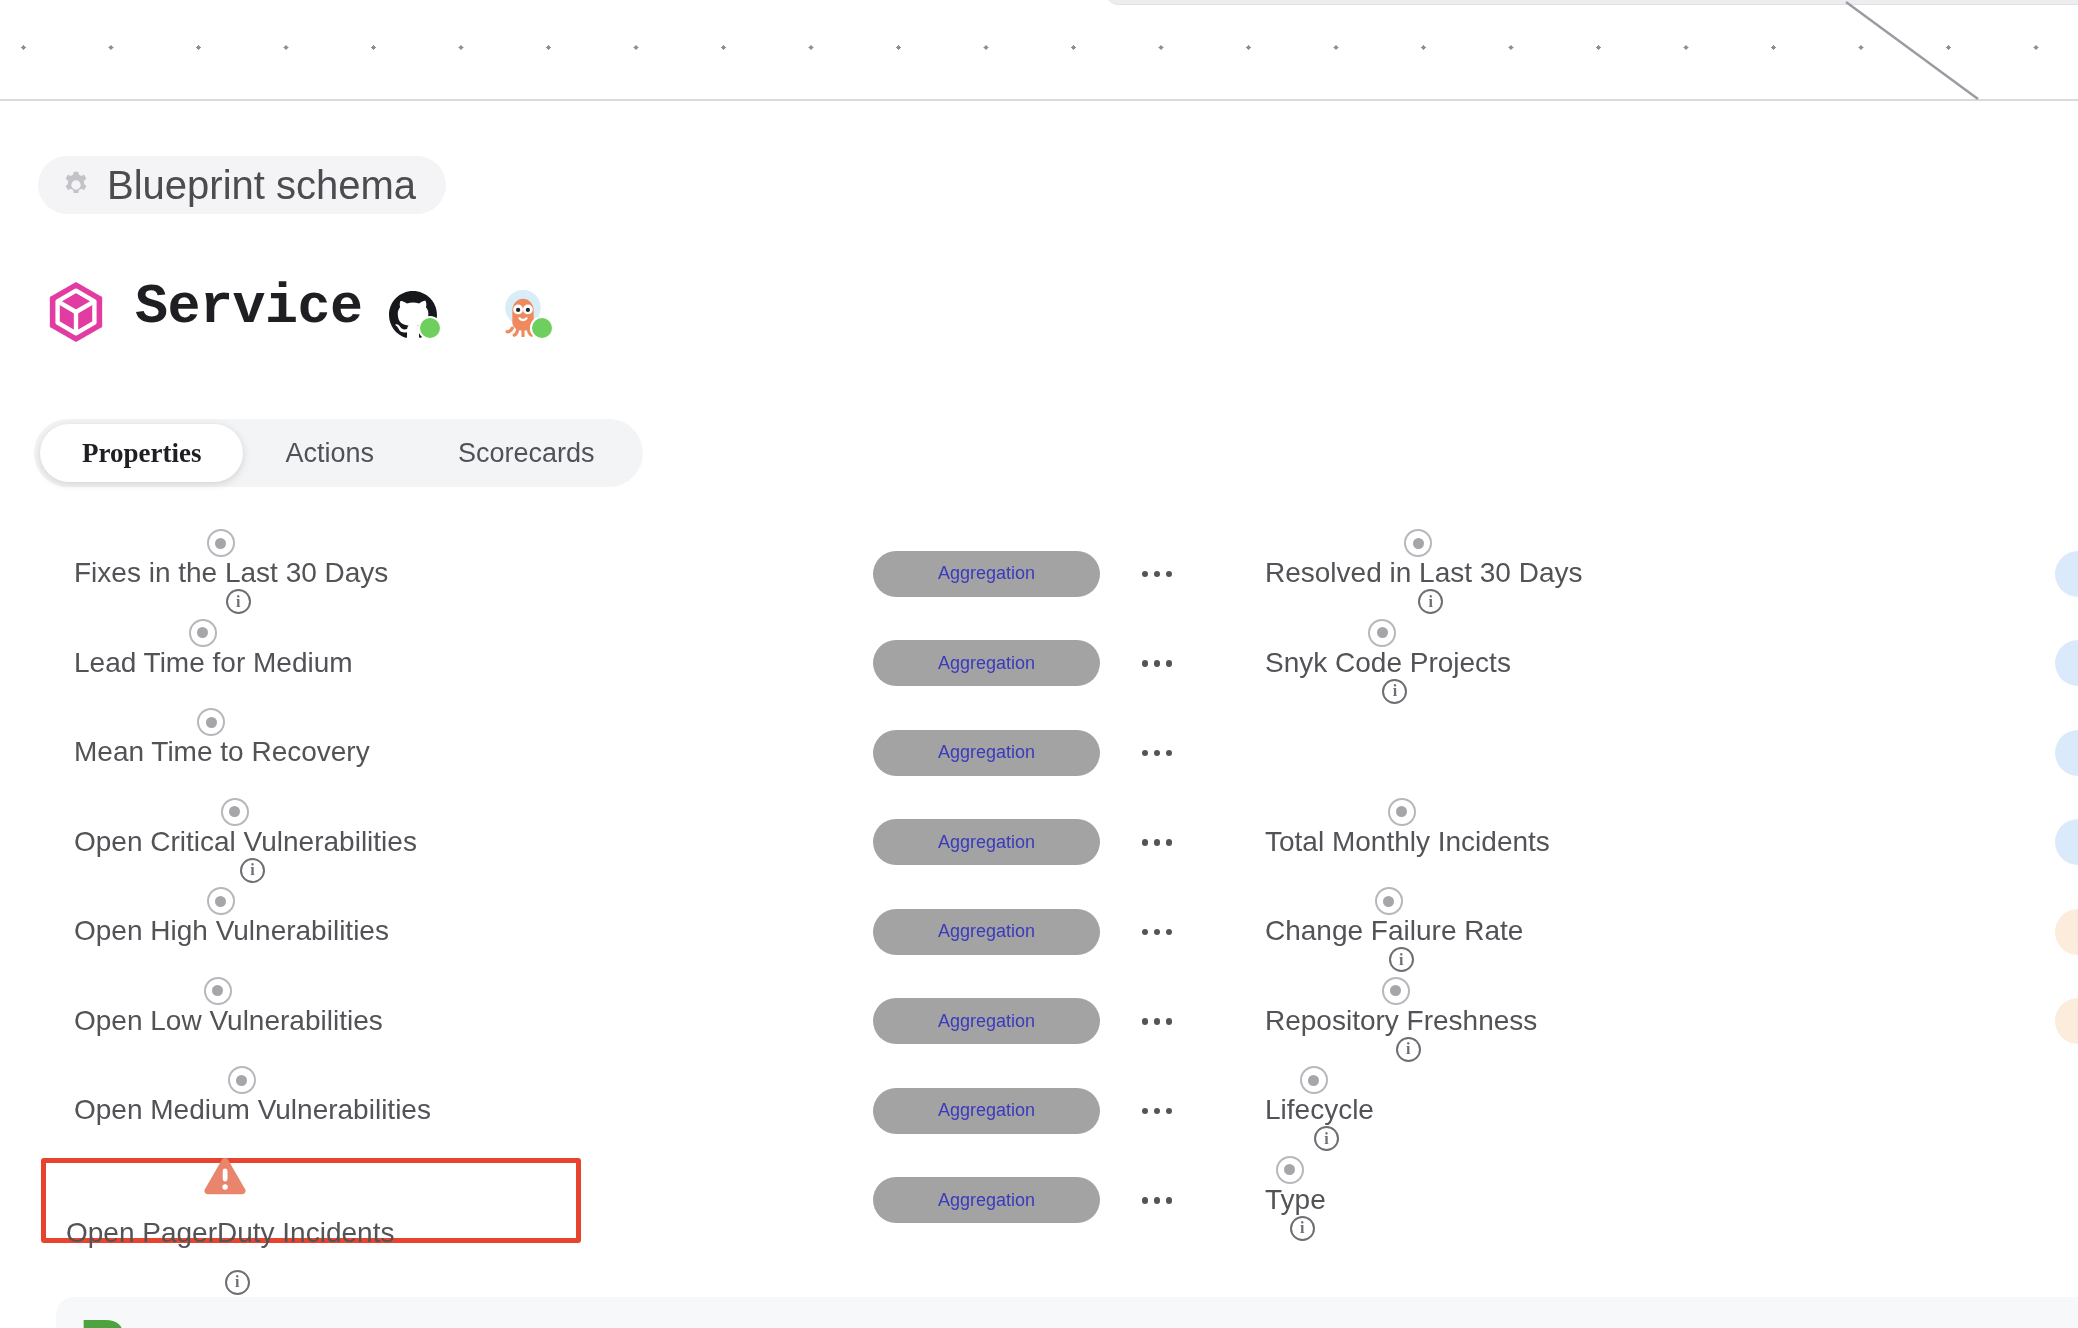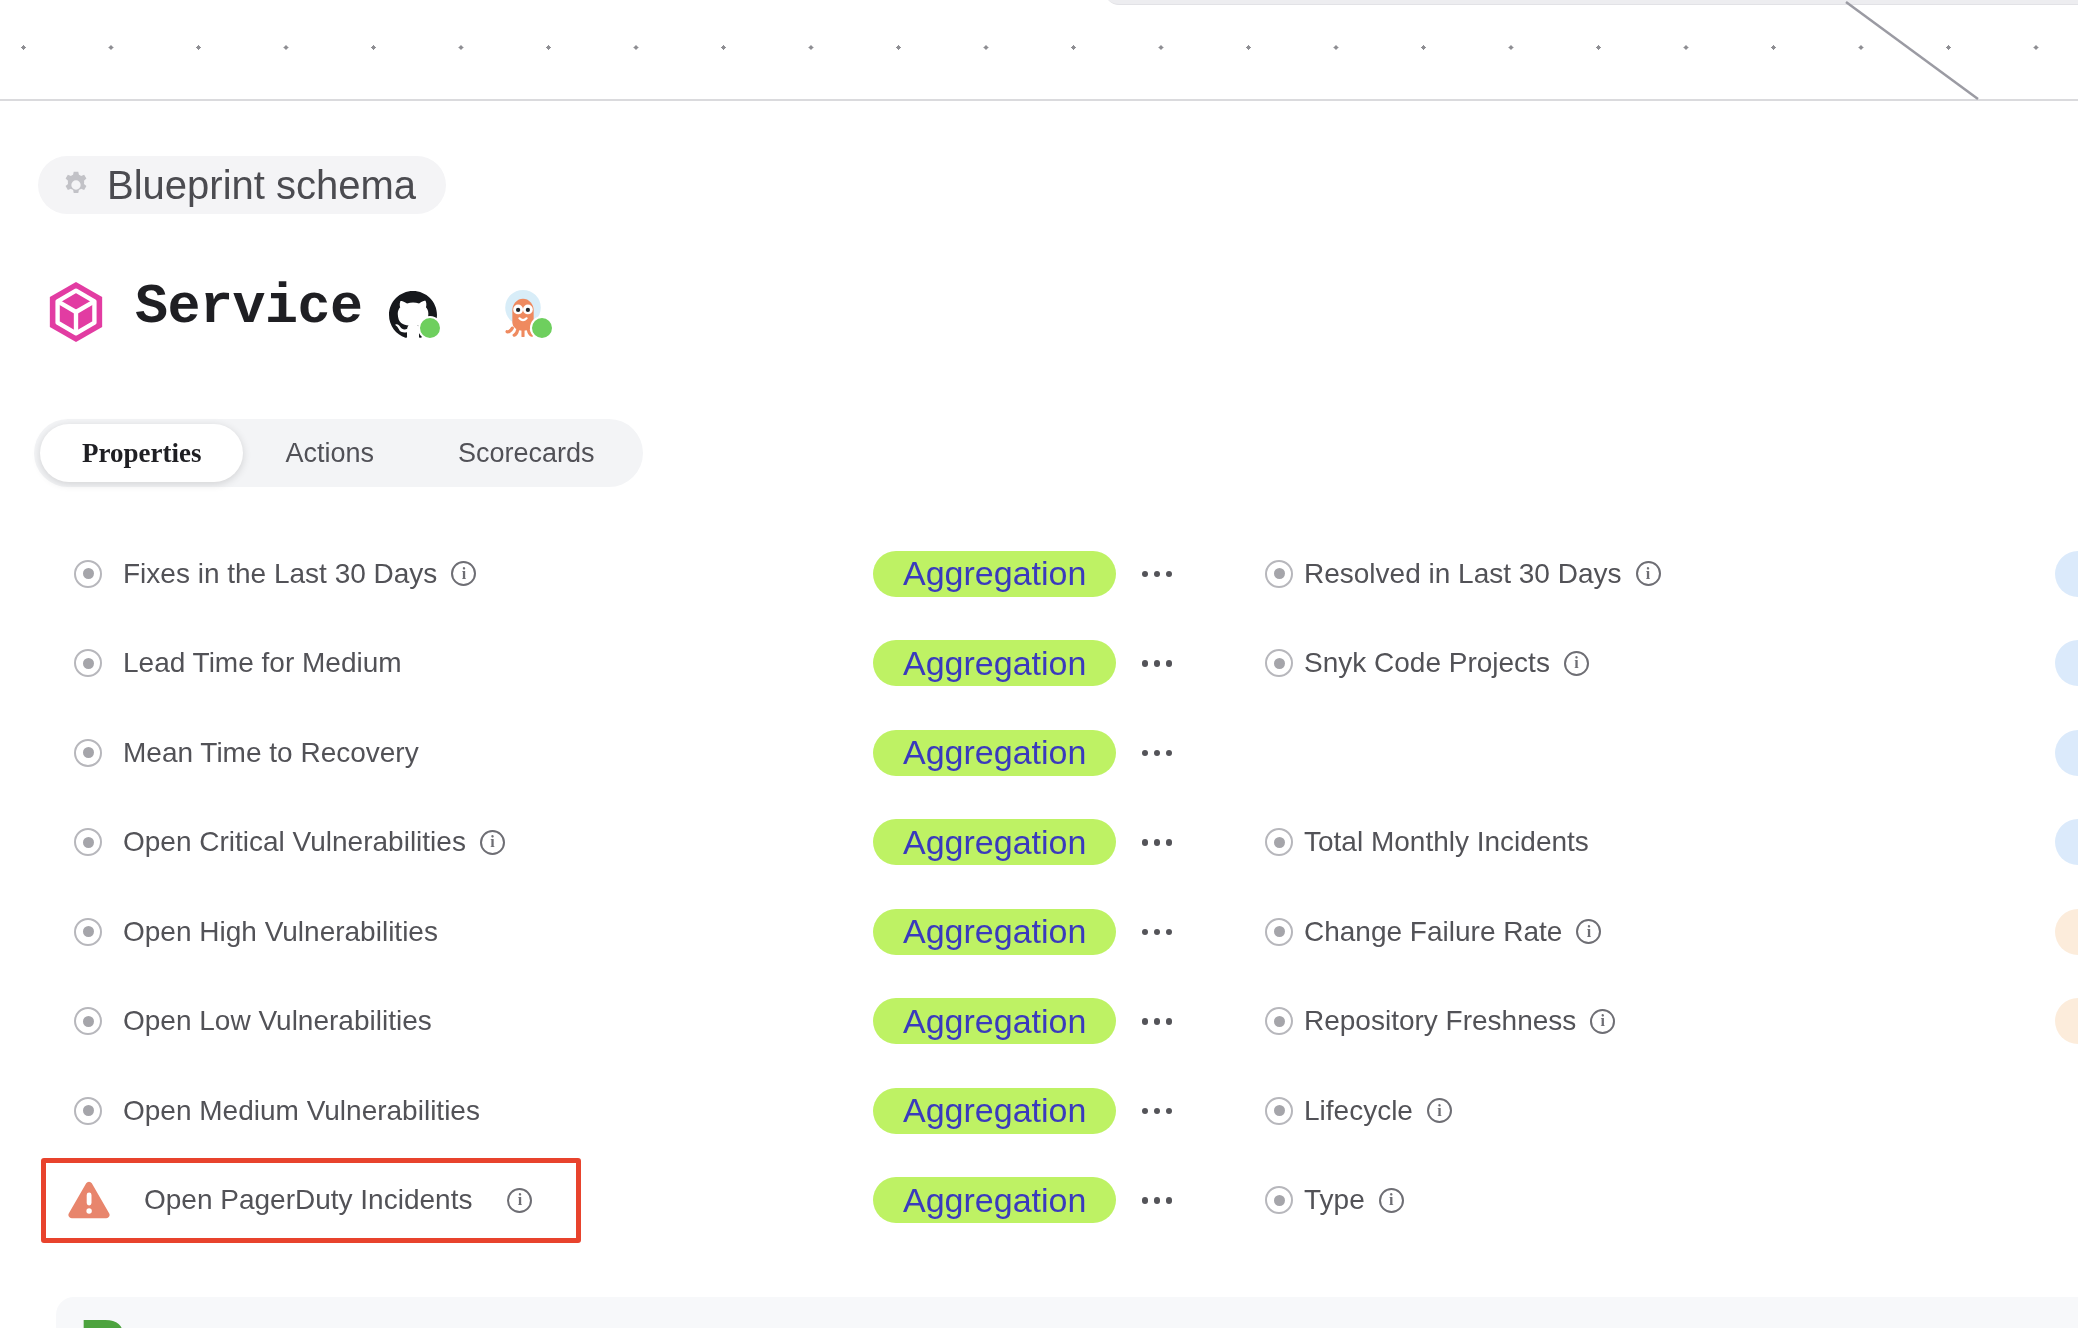--- a/index.html
+++ b/index.html
@@ -29,37 +29,37 @@
   .status-dot.g1{left:418px;top:316px;}
   .status-dot.g2{left:530px;top:316px;}
   
   .tabs{position:absolute;left:34px;top:419px;height:68px;background:#f3f4f6;border-radius:34px;
     display:flex;align-items:center;padding:0 6px;box-sizing:border-box;}
   .tab{font-size:27px;color:#515157;padding:0 42px;height:58px;display:flex;align-items:center;border-radius:29px;cursor:pointer;white-space:nowrap;}
   .tab.selected{background:#fff;color:#1f1f23;font-weight:700;box-shadow:0 2px 8px rgba(0,0,0,0.14);font-family:Liberation Serif, serif;}
   
   .rows{position:absolute;left:0;top:529px;width:2078px;}
   .row{position:relative;height:89.5px;}
-  .cell{position:absolute;top:0;height:100%;display:flex;align-items:center;cursor:pointer;}
+  .cell{position:absolute;top:0;height:100%;display:flex;align-items:center;cursor:pointer;flex-direction:column;}
   .cell.left{left:74px;}
   .cell.left.warn{left:66px;gap:21px;}
   .cell.right{left:1265px;}
   .radio{width:28px;height:28px;border:2.5px solid #b7b7bc;border-radius:50%;
     display:flex;align-items:center;justify-content:center;box-sizing:border-box;flex:none;}
   .radio::after{content:"";width:11px;height:11px;border-radius:50%;background:#a5a5aa;}
   .cell.left .radio{margin-right:21px;}
   .cell.right .radio{margin-right:11px;}
   .warn-tri{flex:none;margin-right:11px;}
   .plabel{font-size:28px;color:#525257;white-space:nowrap;}
   .info{width:25px;height:25px;border:2px solid #6e6e74;border-radius:50%;margin-left:14px;flex:none;
     display:flex;align-items:center;justify-content:center;font-size:16px;font-weight:700;color:#6e6e74;box-sizing:border-box;}
   .info::after{content:"i";font-family:"Liberation Serif",serif;}
   .badge{position:absolute;left:873px;top:21.75px;height:46px;min-width:227px;box-sizing:border-box;
-    background:#bef264;color:#3a3abd;border-radius:23px;display:flex;align-items:center;justify-content:center;
-    font-size:34px;font-weight:500;padding:0 30px;cursor:pointer;}
+    background:#a3a3a3;color:#3a3abd;border-radius:23px;display:flex;align-items:center;justify-content:center;
+    font-size:18px;font-weight:500;padding:0 30px;cursor:pointer;}
   .dots-btn{position:absolute;left:1129px;top:30px;width:56px;height:30px;display:flex;align-items:center;justify-content:center;gap:5.5px;
     background:none;border:none;cursor:pointer;padding:0;}
   .dots-btn i{width:6.5px;height:6.5px;border-radius:50%;background:#545459;}
   .edge-pill{position:absolute;left:2055px;top:21.75px;width:48px;height:46px;border-radius:23px 0 0 23px;cursor:pointer;}
   .edge-pill.blue{background:#dbeafb;}
   .edge-pill.peach{background:#fcecdb;}
   .highlight-box{position:absolute;left:41px;top:2px;width:540px;height:85px;border:5px solid #e8432d;
     border-radius:3px;box-sizing:border-box;pointer-events:none;}
   
   .bottom-card{position:absolute;left:56px;top:1297px;width:2100px;height:140px;background:#f7f8fa;border-radius:18px 18px 0 0;}

